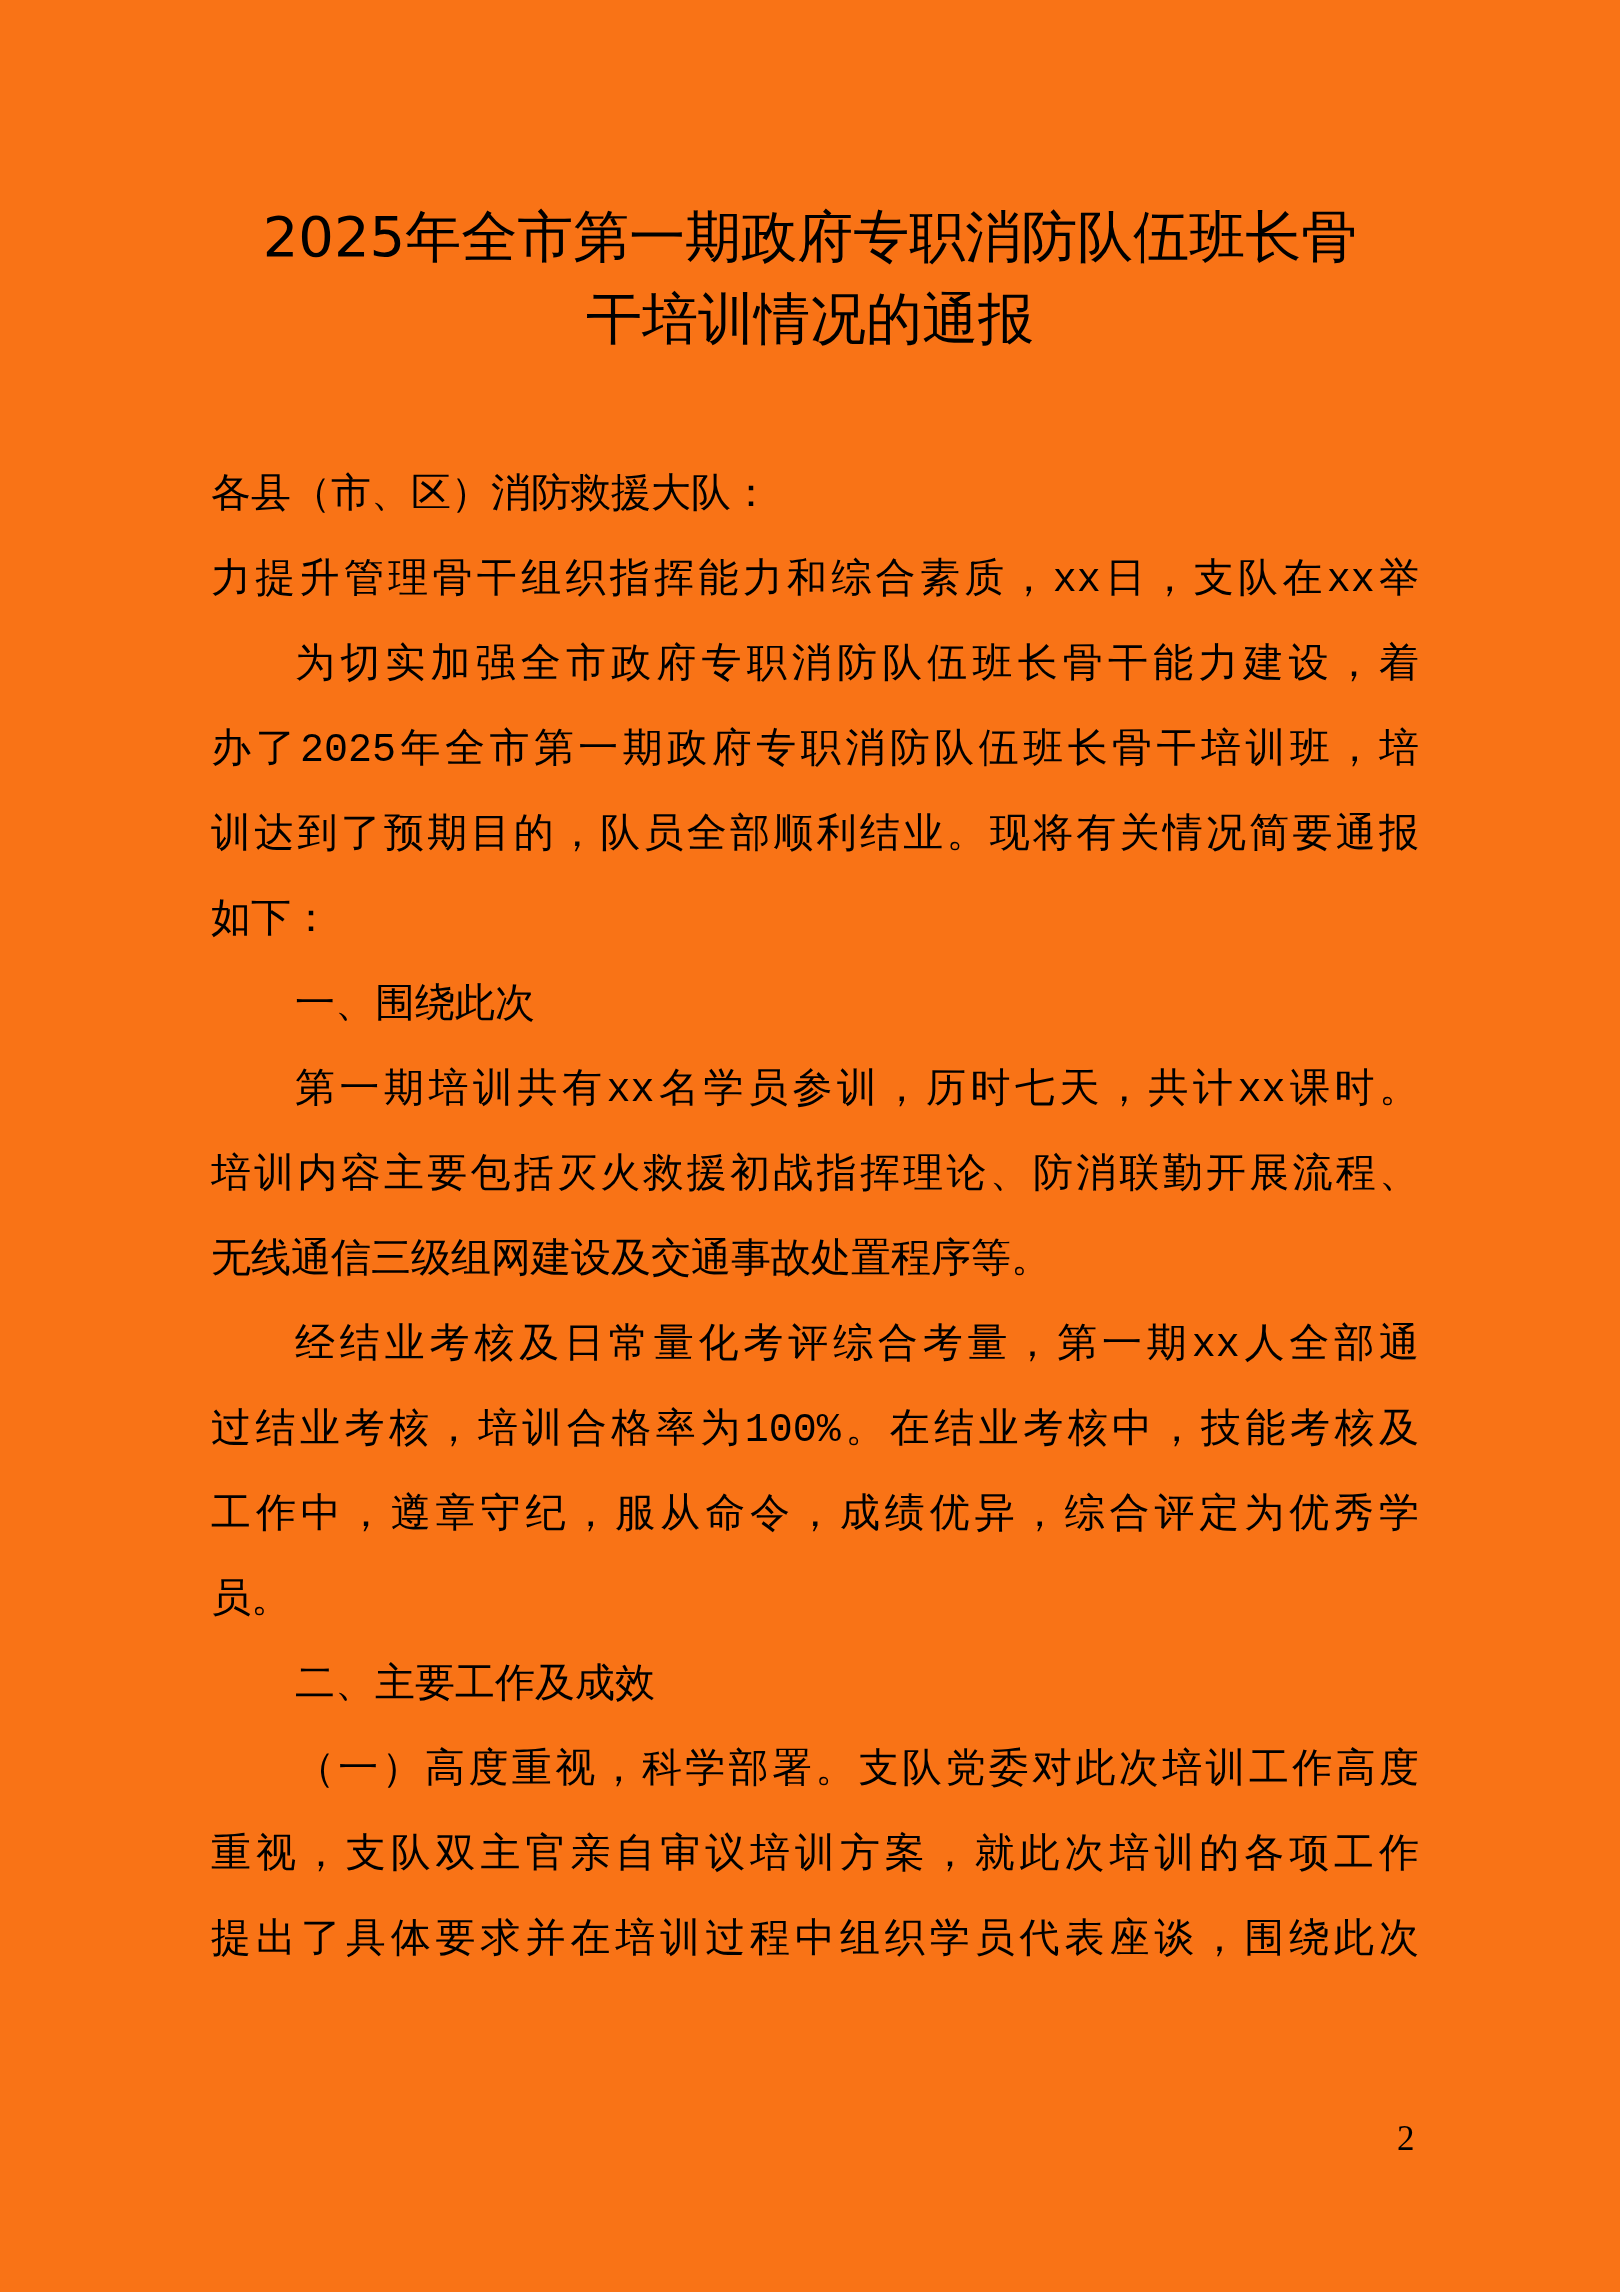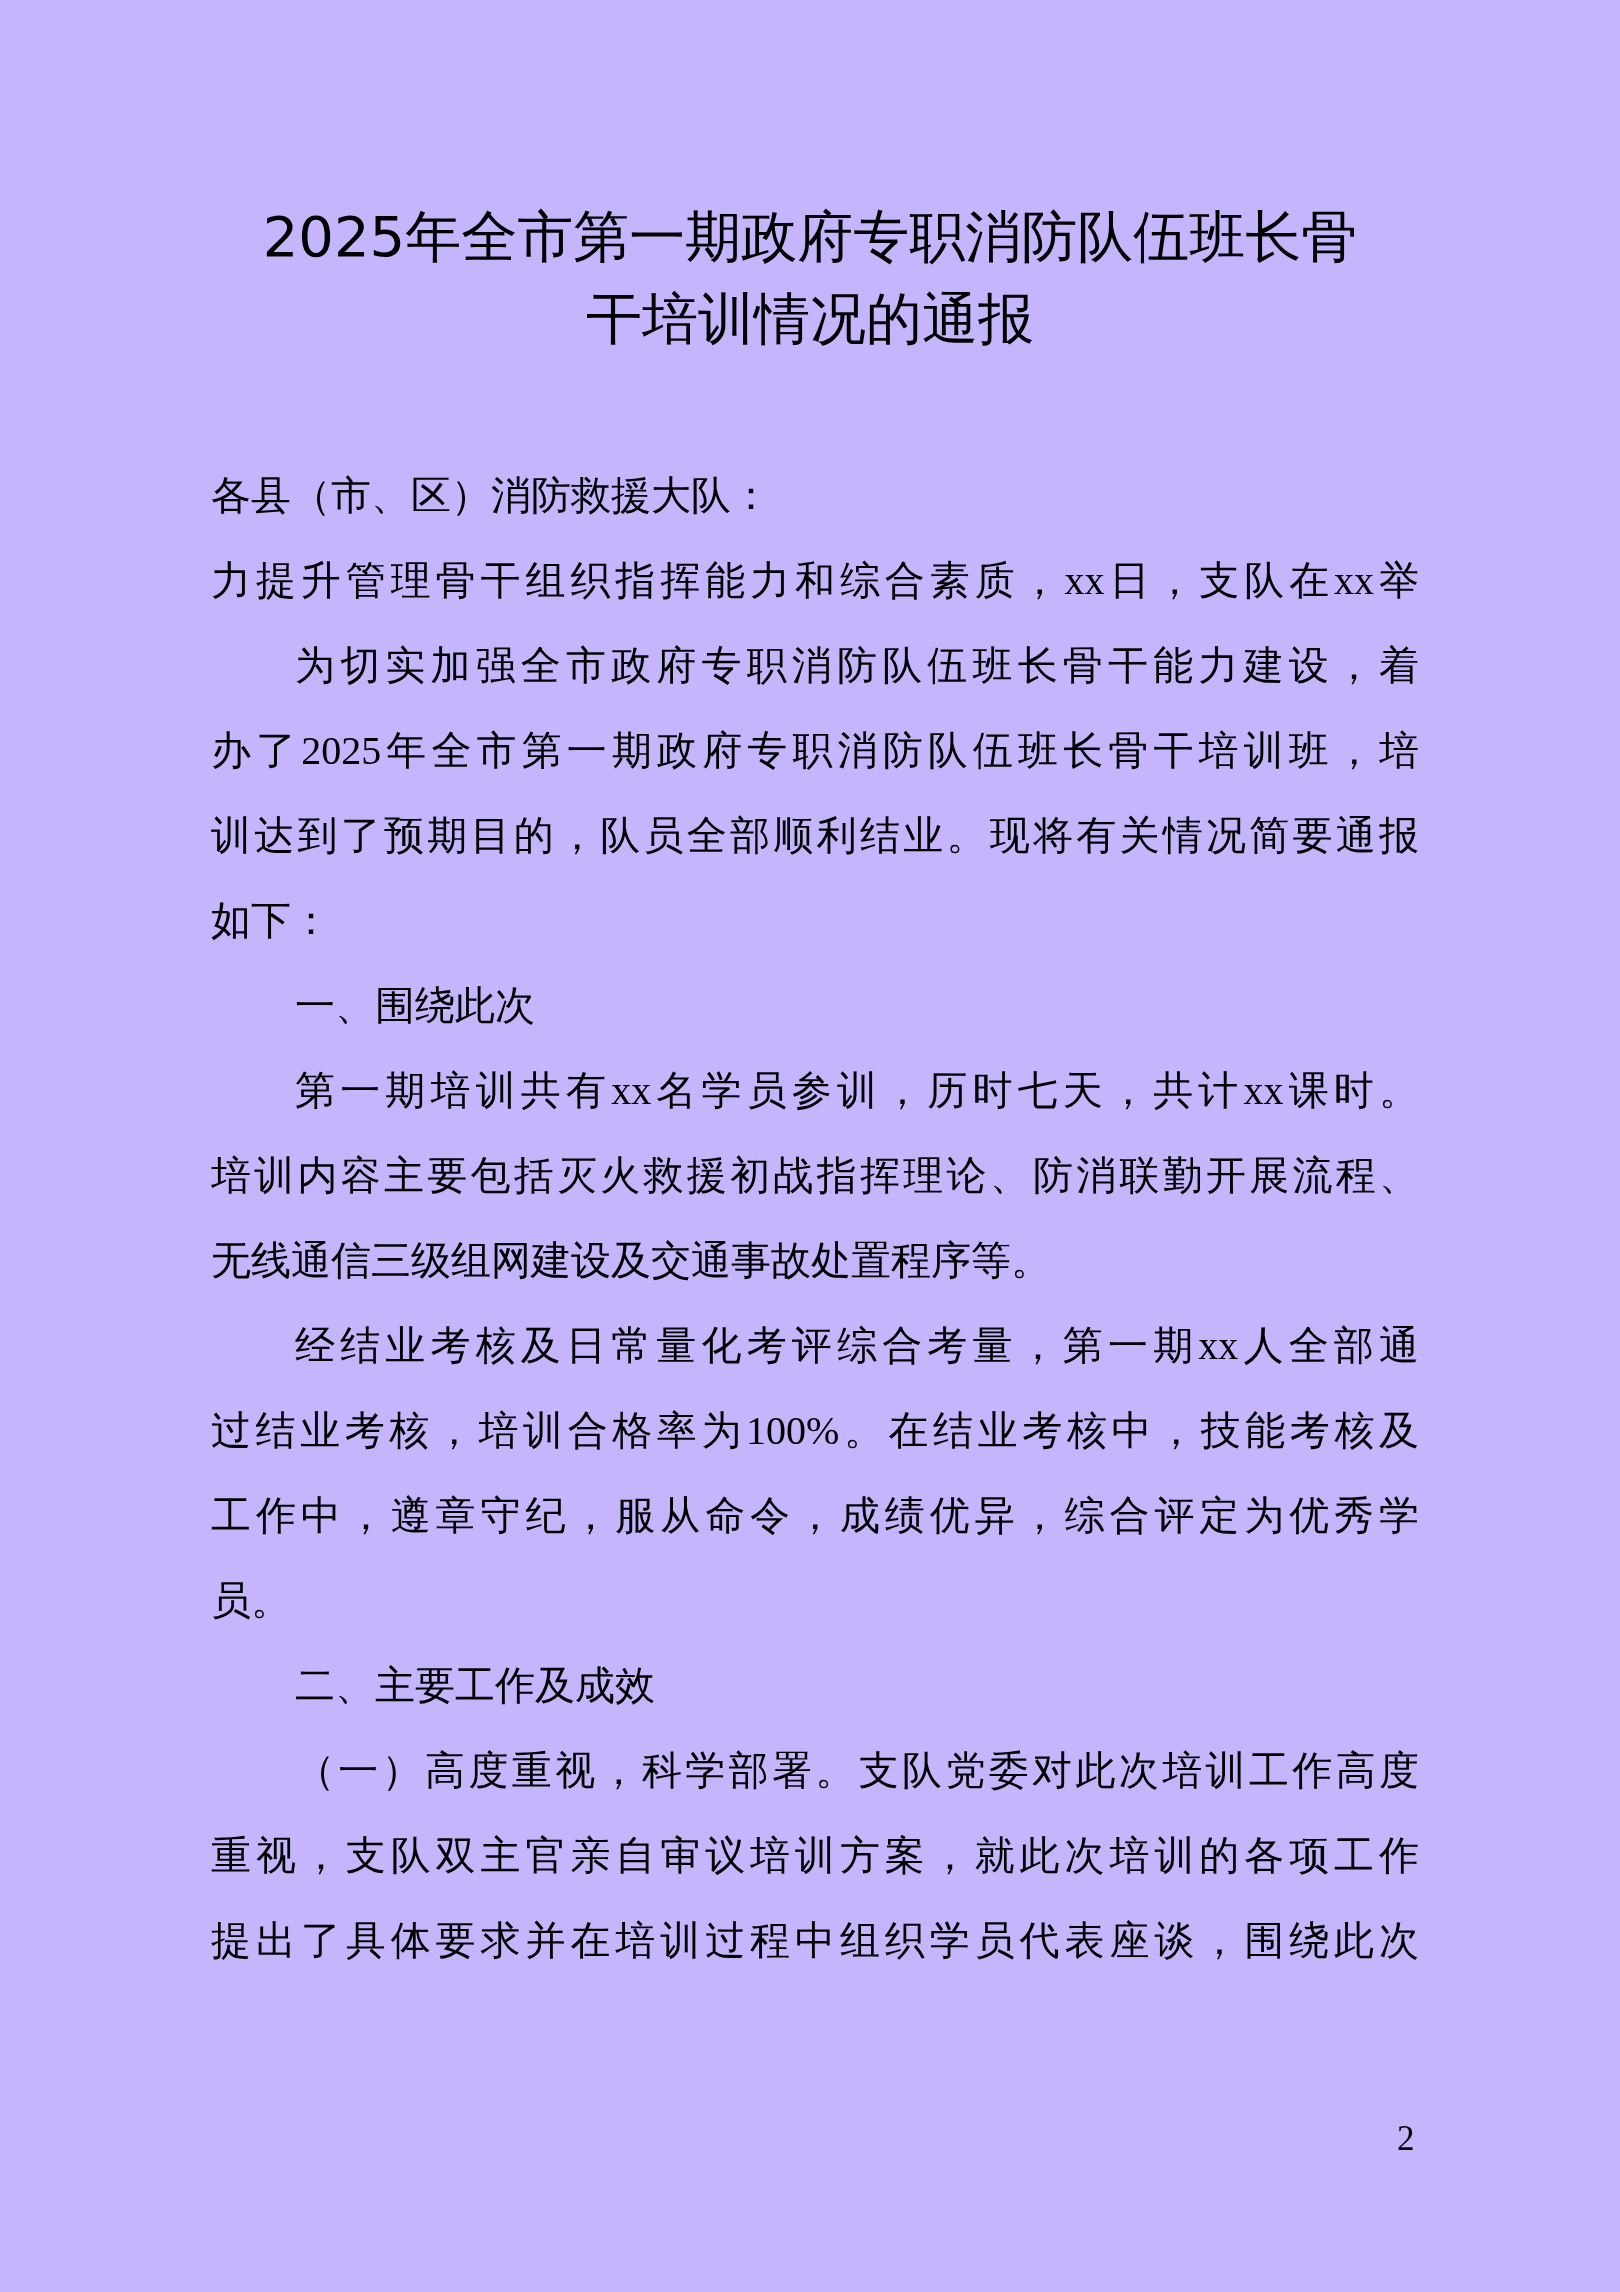--- a/index.html
+++ b/index.html
@@ -13,21 +13,21 @@
       position: relative;
       overflow: hidden;
       color: #000000;
       font-family: "DejaVu Sans", sans-serif;
     }
     .page {
       position: absolute;
       left: 0; top: 0;
       width: 1620px;
       height: 2293px;
-      background: #c4b5fd;
+      background: #f97316;
     }
     .title {
       position: absolute;
       left: 196px;
       width: 1228px;
       top: 196px;
       text-align: center;
       font-size: 56px;
       line-height: 82px;
       letter-spacing: 0px;
@@ -37,21 +37,21 @@
       display: block;
       white-space: nowrap;
     }
     .body {
       position: absolute;
       left: 211px;
       top: 453px;
       width: 1208px;
       font-size: 40px;
       line-height: 85px;
-      font-family: Liberation Serif, serif;
+      font-family: Liberation Mono, monospace;
     }
     .line {
       display: block;
       white-space: nowrap;
       height: 85px;
       text-align: justify;
       text-align-last: justify;
     }
     .line.last {
       text-align-last: left;

